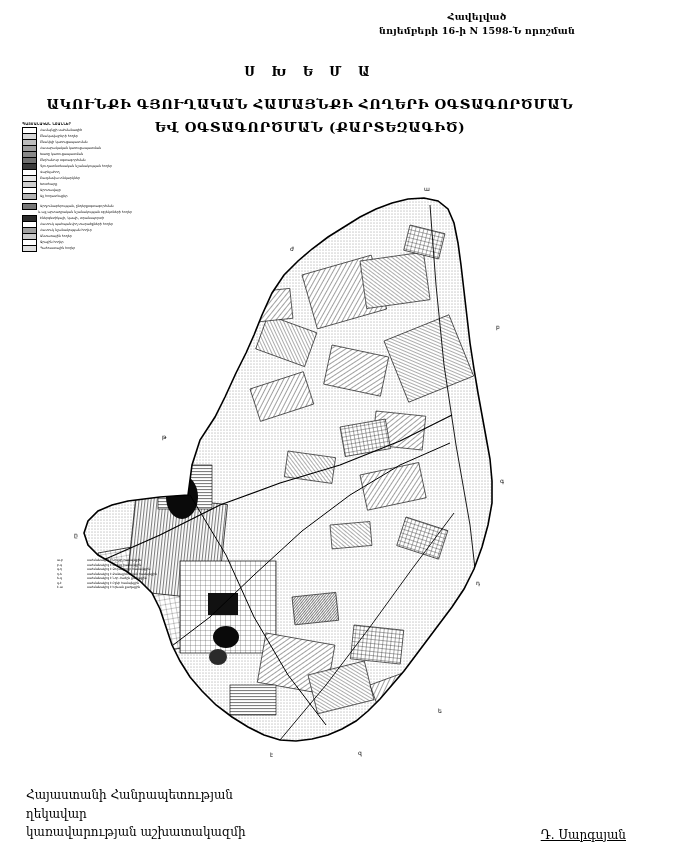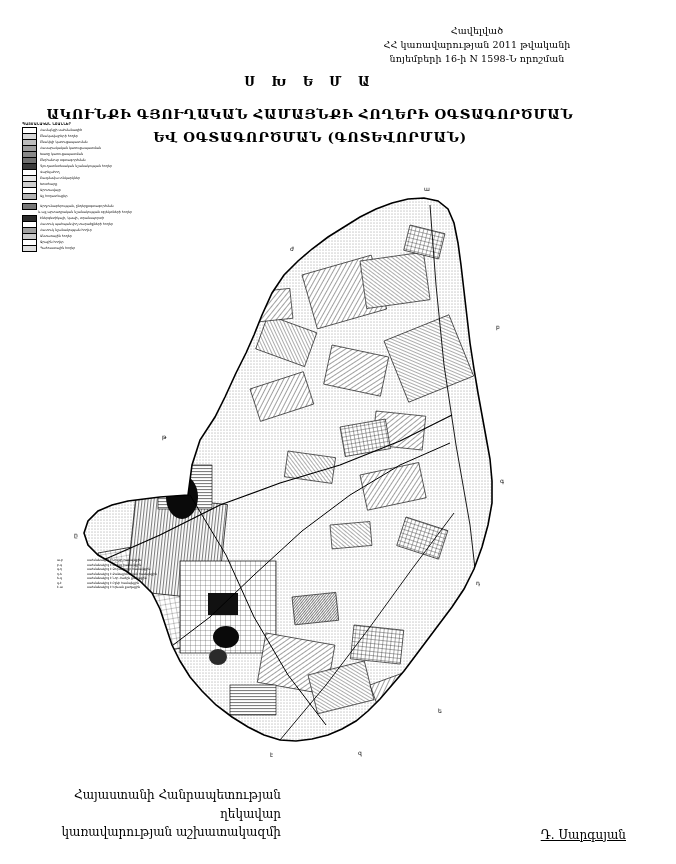--- a/index.html
+++ b/index.html
@@ -12,36 +12,36 @@
     height: 864px;
     position: relative;
     font-family: "Liberation Serif", serif;
     color: #000000;
     overflow: hidden;
   }
 
   
   .approval {
     position: absolute;
-    top: 24px;
+    top: 10px;
     right: 34px;
     width: 330px;
     text-align: center;
     font-family: "DejaVu Serif", serif;
     font-size: 9.5px;
-    font-weight: normal;
+    font-weight: bold;
     line-height: 1.45;
     letter-spacing: 0.1px;
   }
   .approval div { white-space: nowrap; }
 
   
   .title-block {
     position: absolute;
-    top: 74px;
+    top: 64px;
     left: 0;
     width: 620px;
     text-align: center;
   }
   .doc-kind {
     font-family: "DejaVu Serif", serif;
     font-size: 12.5px;
     font-weight: bold;
     letter-spacing: 6px;
     margin-bottom: 14px;
@@ -122,50 +122,49 @@
   }
   .note-val {
     font-family: "DejaVu Sans", sans-serif;
     font-size: 3px;
     white-space: nowrap;
   }
 
   
   .footer-left {
     position: absolute;
-    left: 1px;
+    left: 26px;
     bottom: 22px;
     width: 280px;
-    text-align: right;
+    text-align: left;
     font-family: "DejaVu Serif", serif;
     font-size: 12px;
     line-height: 1.55;
   }
   .footer-right {
     position: absolute;
     right: 50px;
     bottom: 22px;
     font-family: "DejaVu Serif", serif;
     font-size: 12px;
     text-decoration: underline;
   }
 </style>
 </head>
 <body>
 
 <div class="approval">
   <div>Հավելված</div>
-  <div>ՀՀ կառավարության 2011 թվականի</div>
   <div>նոյեմբերի 16-ի N 1598-Ն որոշման</div>
 </div>
 
 <div class="title-block">
   <div class="doc-kind">Ս Խ Ե Մ Ա</div>
   <div class="title-line">ԱԿՈՒՆՔԻ ԳՅՈՒՂԱԿԱՆ ՀԱՄԱՅՆՔԻ ՀՈՂԵՐԻ ՕԳՏԱԳՈՐԾՄԱՆ</div>
-  <div class="title-line">ԵՎ ՕԳՏԱԳՈՐԾՄԱՆ (ԳՈՏԵՎՈՐՄԱՆ)</div>
+  <div class="title-line">ԵՎ ՕԳՏԱԳՈՐԾՄԱՆ (ՔԱՐՏԵԶԱԳԻԾ)</div>
 </div>
 
 <div class="map-area">
 <svg class="map-svg" width="600" height="625" viewBox="0 0 600 625" xmlns="http://www.w3.org/2000/svg">
   <defs>
     <pattern id="pDots" width="3" height="3" patternUnits="userSpaceOnUse">
       <rect width="3" height="3" fill="#ffffff"></rect>
       <circle cx="1" cy="1" r="0.45" fill="#111"></circle>
     </pattern>
     <pattern id="pHatch" width="4" height="4" patternUnits="userSpaceOnUse" patternTransform="rotate(45)">

